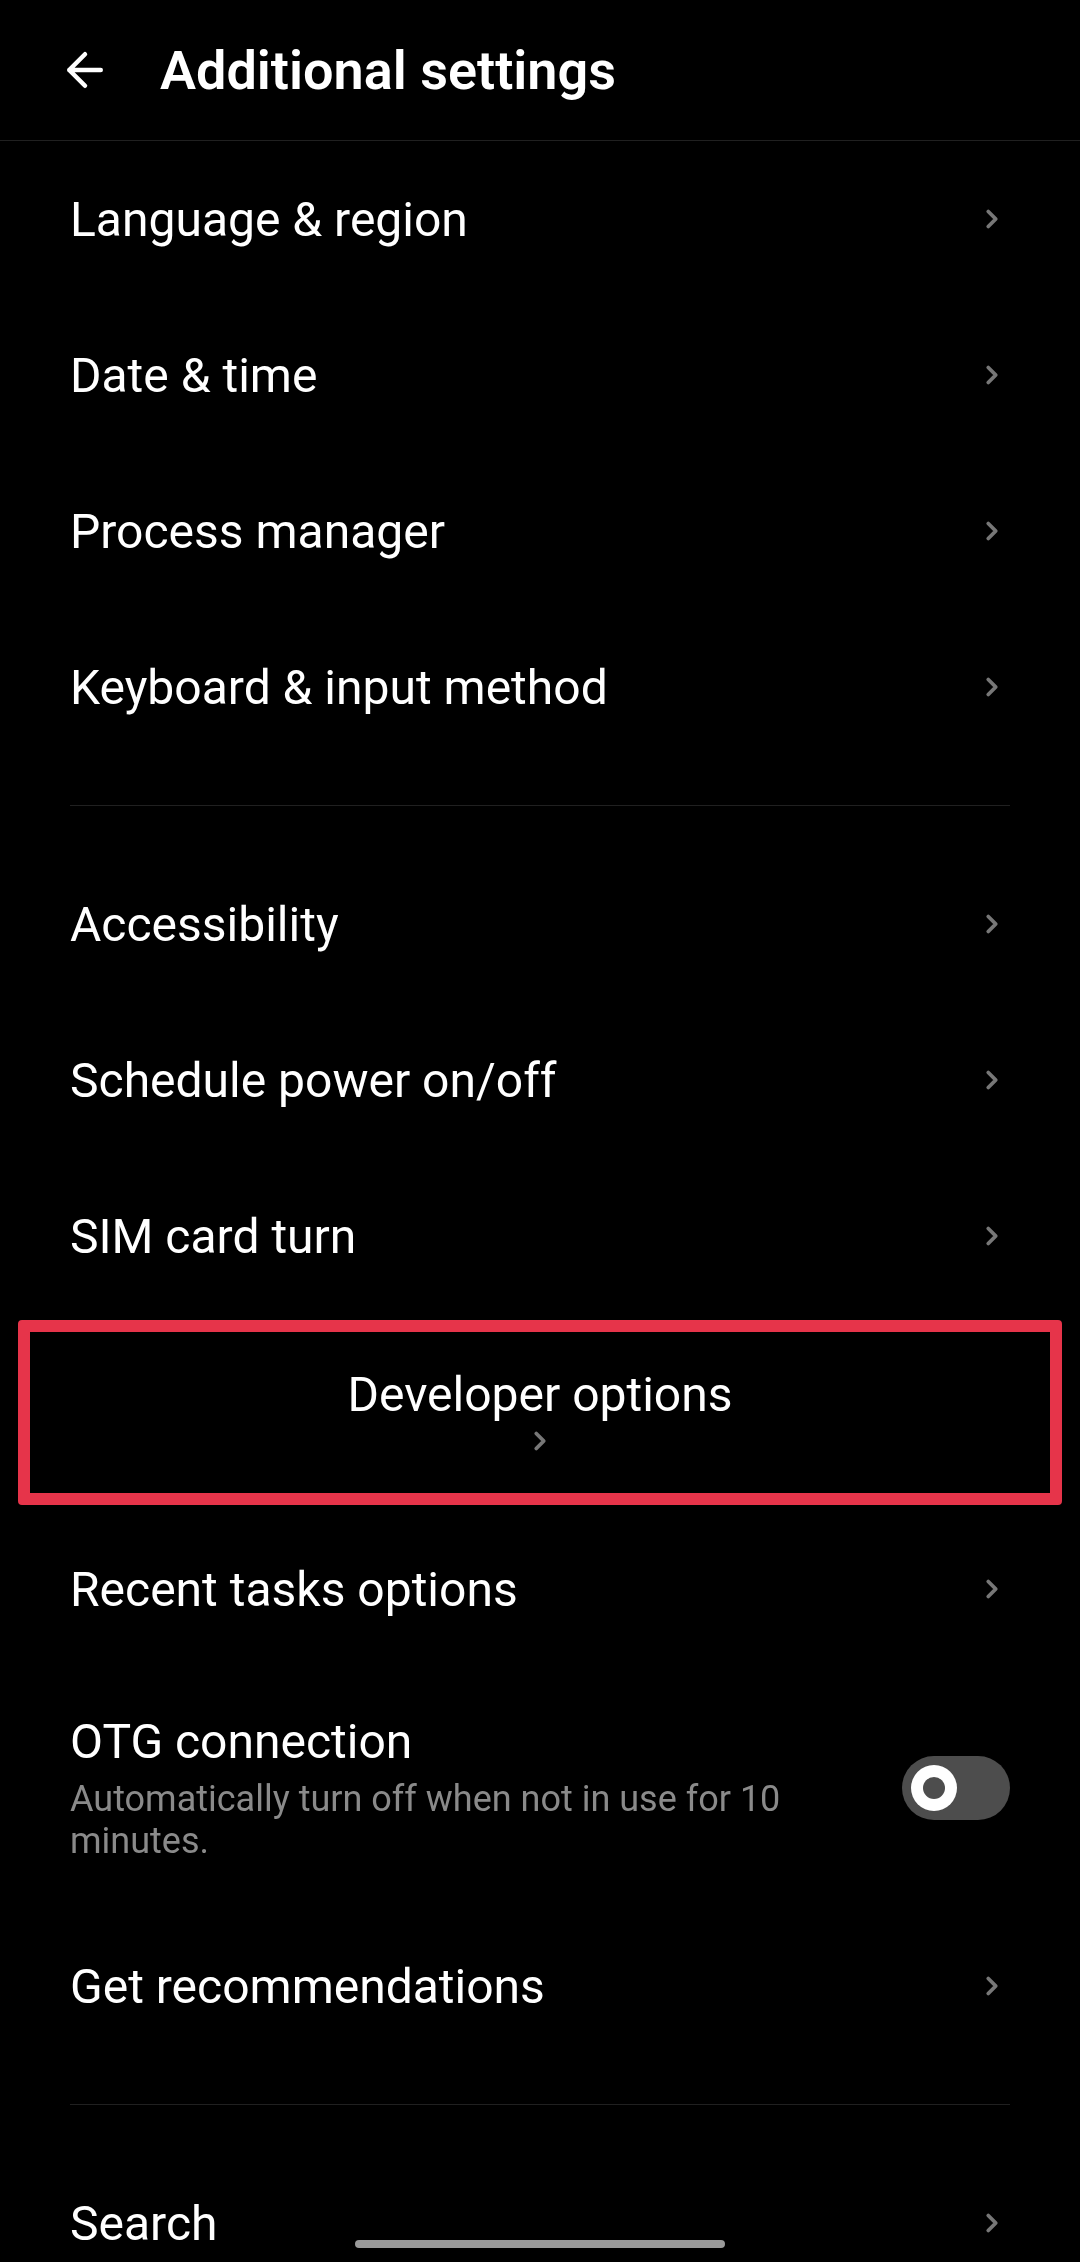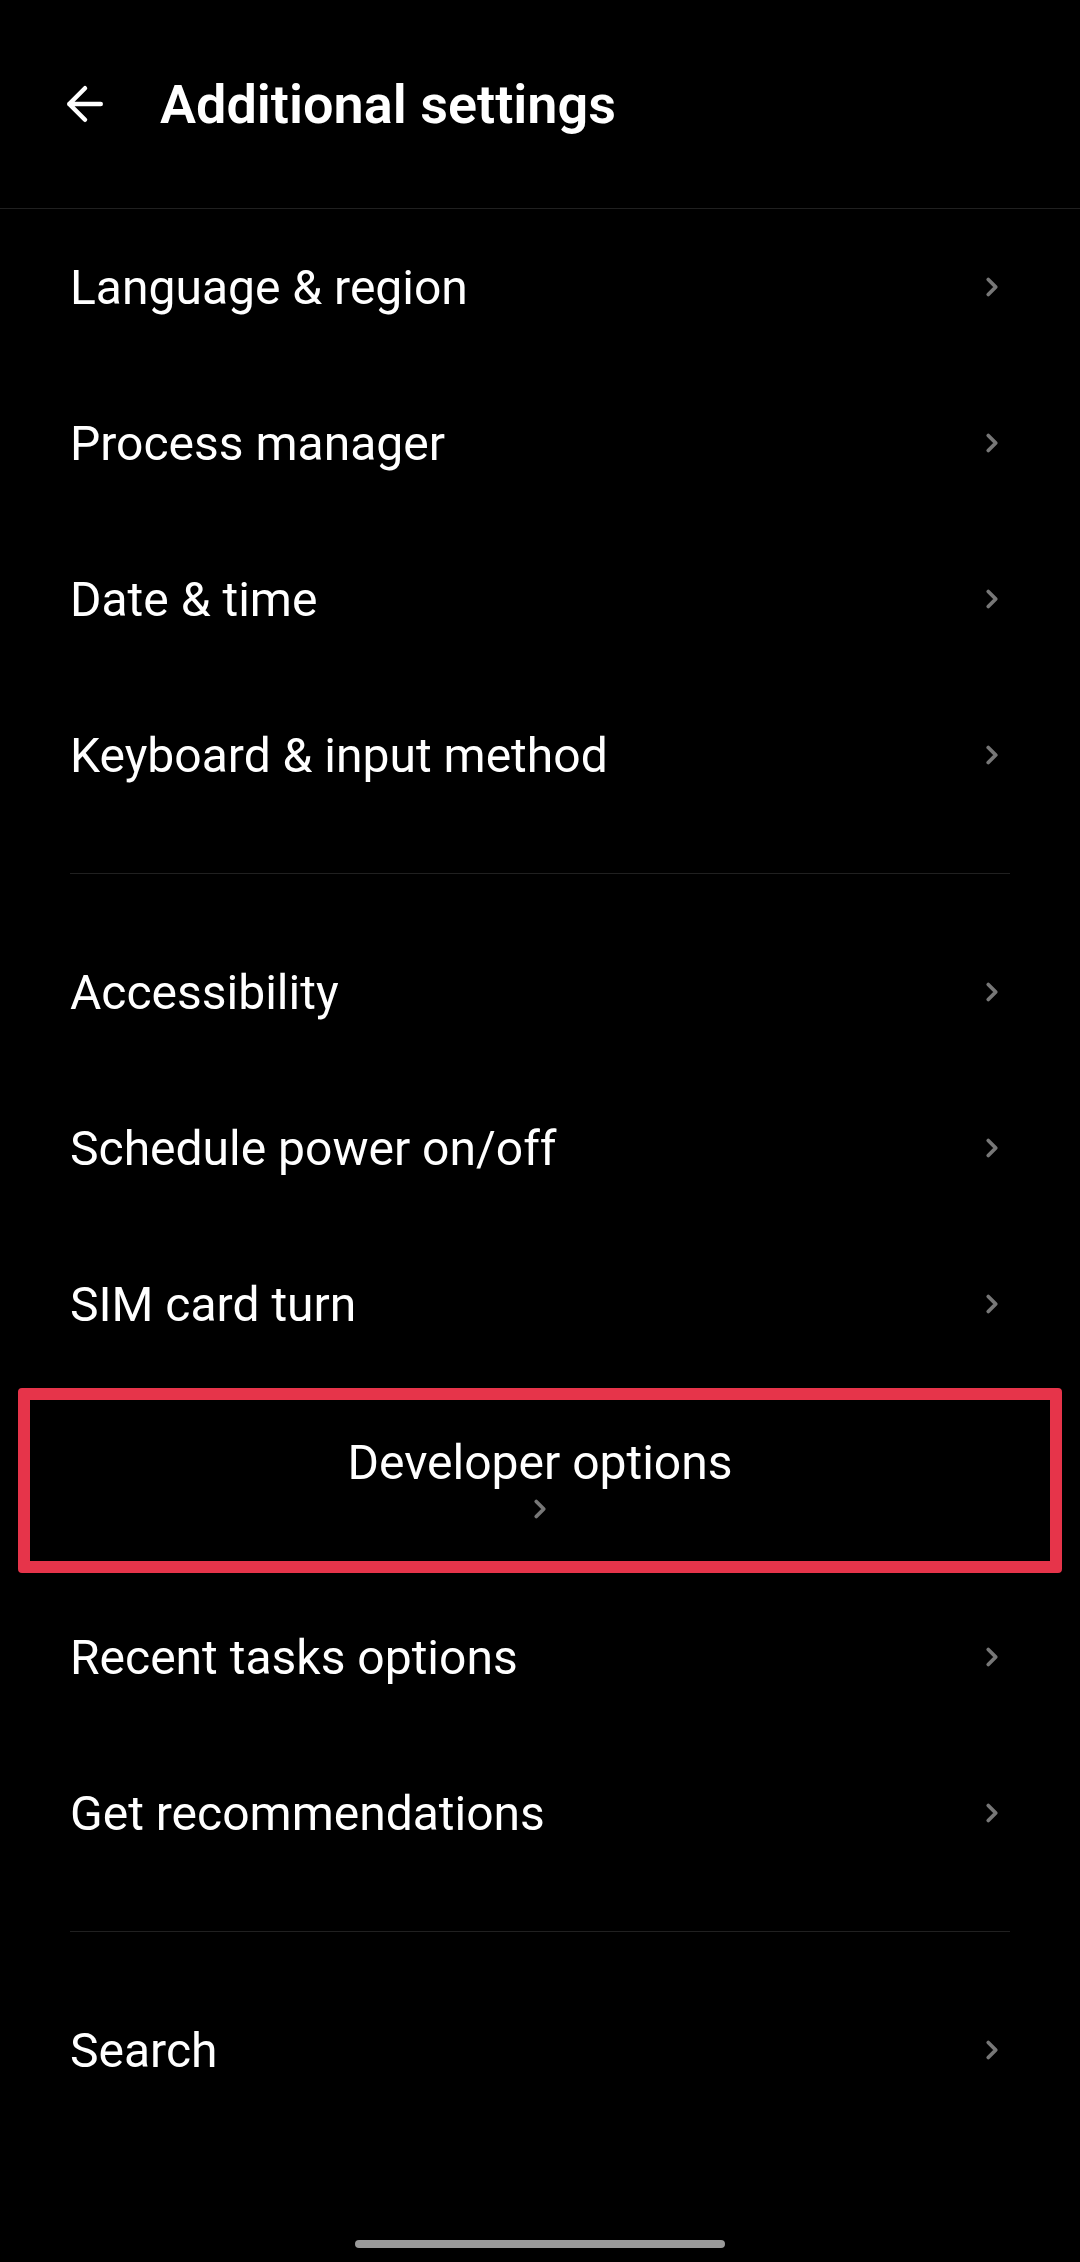--- a/index.html
+++ b/index.html
@@ -1,17 +1,17 @@
 <!DOCTYPE html>
 <html><head>
   <meta charset="utf-8">
   <style>
     * { margin: 0; padding: 0; box-sizing: border-box; -webkit-font-smoothing: antialiased; }
     html, body { width: 1080px; height: 2262px; background: #000; font-family: -apple-system, BlinkMacSystemFont, "Segoe UI", Roboto, sans-serif; overflow: hidden; }
-    .header { display: flex; align-items: center; height: 209px; padding: 0 60px 0 50px; border-bottom: 1px solid #202020; }
+    .header { display: flex; align-items: center; height: 141px; padding: 0 60px 0 50px; border-bottom: 1px solid #202020; }
     .back-btn { width: 70px; height: 70px; display: flex; align-items: center; justify-content: center; margin-right: 40px; }
     .title { color: #fff; font-size: 54px; font-weight: 600; }
     .content { padding: 0; }
     .section-divider { height: 1px; background: #202020; margin: 40px 70px; }
     .row { display: flex; align-items: center; justify-content: space-between; padding: 46px 70px; min-height: 156px; position: relative; }
     .row-text { display: flex; flex-direction: column; }
     .row-label { color: #fff; font-size: 48px; font-weight: 400; }
     .row-sub { color: #8a8a8a; font-size: 36px; margin-top: 8px; }
     .chevron { width: 36px; height: 36px; display: flex; align-items: center; justify-content: center; flex-shrink: 0; }
     .toggle { width: 108px; height: 64px; background: #4d4d4d; border-radius: 32px; position: relative; flex-shrink: 0; }
@@ -41,32 +41,32 @@
     </div>
     <span class="chevron">
       <svg width="30" height="30" viewBox="0 0 24 24" fill="none">
           <path d="M9 18l6-6-6-6" stroke="#777" stroke-width="3" stroke-linecap="round" stroke-linejoin="round"></path>
         </svg>
     </span>
   </div>
 
   <div class="row">
     <div class="row-text">
-      <span class="row-label">Process manager</span>
+      <span class="row-label">Date &amp; time</span>
     </div>
     <span class="chevron">
       <svg width="30" height="30" viewBox="0 0 24 24" fill="none">
           <path d="M9 18l6-6-6-6" stroke="#777" stroke-width="3" stroke-linecap="round" stroke-linejoin="round"></path>
         </svg>
     </span>
   </div>
 
   <div class="row">
     <div class="row-text">
-      <span class="row-label">Date &amp; time</span>
+      <span class="row-label">Process manager</span>
     </div>
     <span class="chevron">
       <svg width="30" height="30" viewBox="0 0 24 24" fill="none">
           <path d="M9 18l6-6-6-6" stroke="#777" stroke-width="3" stroke-linecap="round" stroke-linejoin="round"></path>
         </svg>
     </span>
   </div>
 
   <div class="row">
     <div class="row-text">
@@ -131,20 +131,31 @@
     <div class="row-text">
       <span class="row-label">Recent tasks options</span>
     </div>
     <span class="chevron">
       <svg width="30" height="30" viewBox="0 0 24 24" fill="none">
           <path d="M9 18l6-6-6-6" stroke="#777" stroke-width="3" stroke-linecap="round" stroke-linejoin="round"></path>
         </svg>
     </span>
   </div>
 
+  <div class="row">
+    <div class="row-text">
+      <span class="row-label">OTG connection</span>
+      <span class="row-sub">Automatically turn off when not in use for 10 minutes.</span>
+    </div>
+    <div class="toggle">
+      <div class="toggle-knob">
+        <div class="toggle-knob-inner"></div>
+      </div>
+    </div>
+  </div>
 
   <div class="row">
     <div class="row-text">
       <span class="row-label">Get recommendations</span>
     </div>
     <span class="chevron">
       <svg width="30" height="30" viewBox="0 0 24 24" fill="none">
           <path d="M9 18l6-6-6-6" stroke="#777" stroke-width="3" stroke-linecap="round" stroke-linejoin="round"></path>
         </svg>
     </span>

